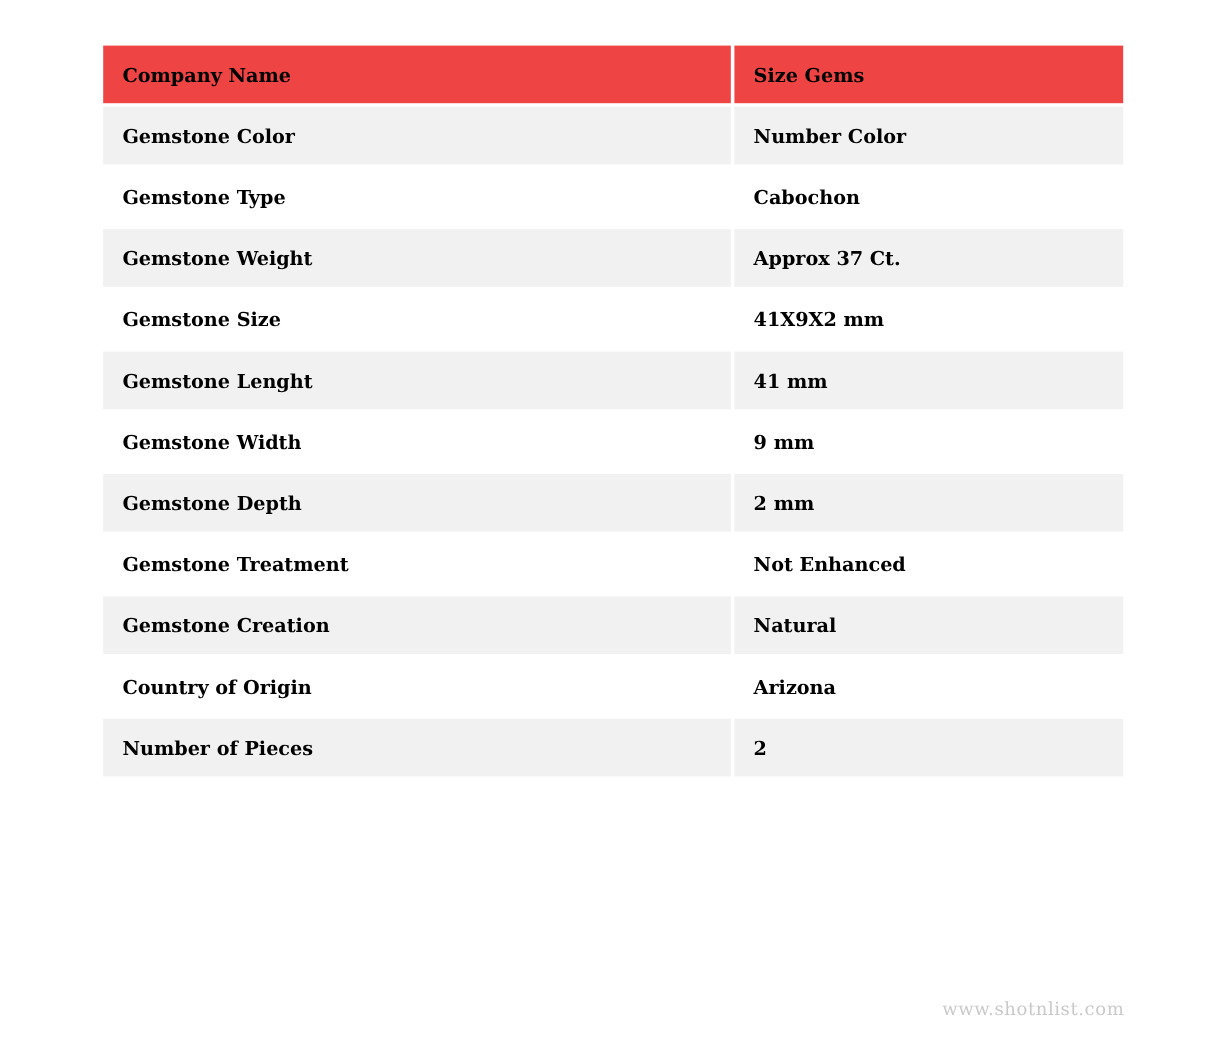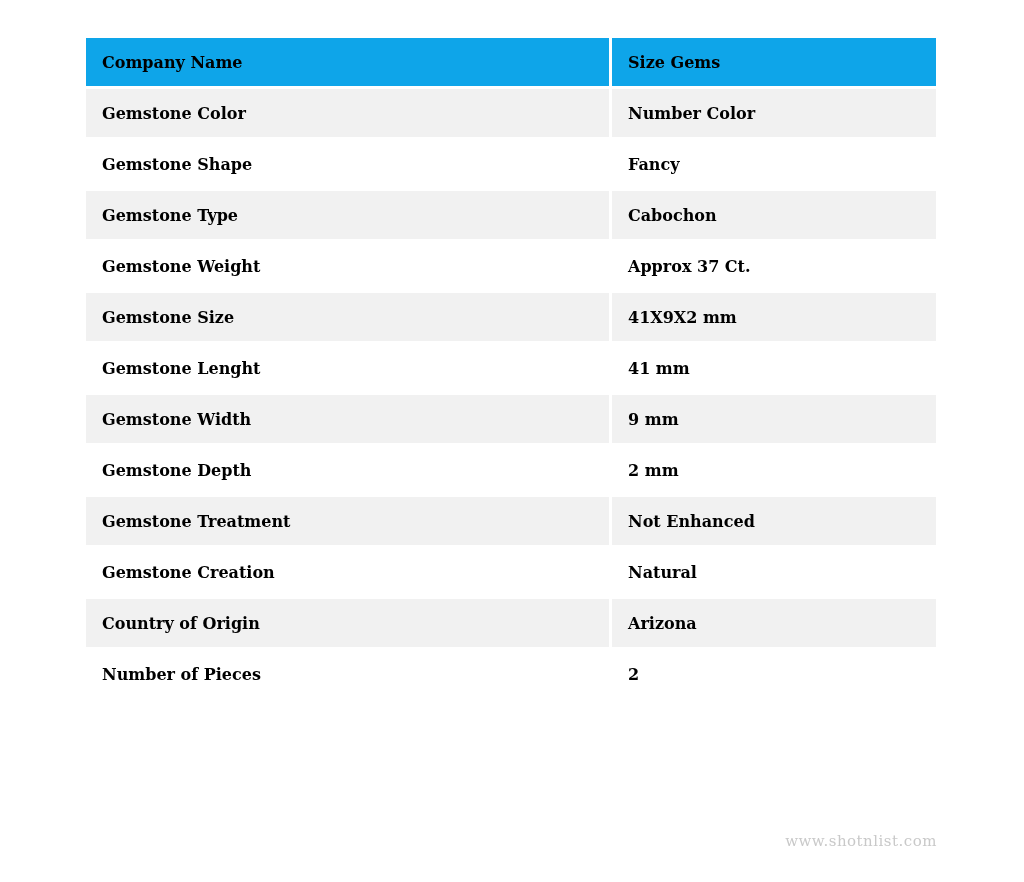--- a/index.html
+++ b/index.html
@@ -29,21 +29,21 @@
     height: 48px;
     padding: 0 6px 0 16px;
     font-size: 16px;
     font-weight: bold;
     color: #000000;
     vertical-align: middle;
     white-space: nowrap;
     overflow: hidden;
   }
   .spec-table tr.header-row td {
-    background: #0ea5e9;
+    background: #ef4444;
   }
   .spec-table tr.data-row:nth-child(odd) td {
     background: #f1f1f1;
   }
   .spec-table tr.data-row:nth-child(even) td {
     background: #ffffff;
   }
   .watermark {
     position: absolute;
     top: 832px;
@@ -66,24 +66,20 @@
   <thead>
     <tr class="header-row">
       <td>Company Name</td>
       <td>Size Gems</td>
     </tr>
   </thead>
   <tbody id="spec-rows">
       <tr class="data-row">
         <td>Gemstone Color</td>
         <td>Number Color</td>
-      </tr>
-      <tr class="data-row">
-        <td>Gemstone Shape</td>
-        <td>Fancy</td>
       </tr>
       <tr class="data-row">
         <td>Gemstone Type</td>
         <td>Cabochon</td>
       </tr>
       <tr class="data-row">
         <td>Gemstone Weight</td>
         <td>Approx 37 Ct.</td>
       </tr>
       <tr class="data-row">

